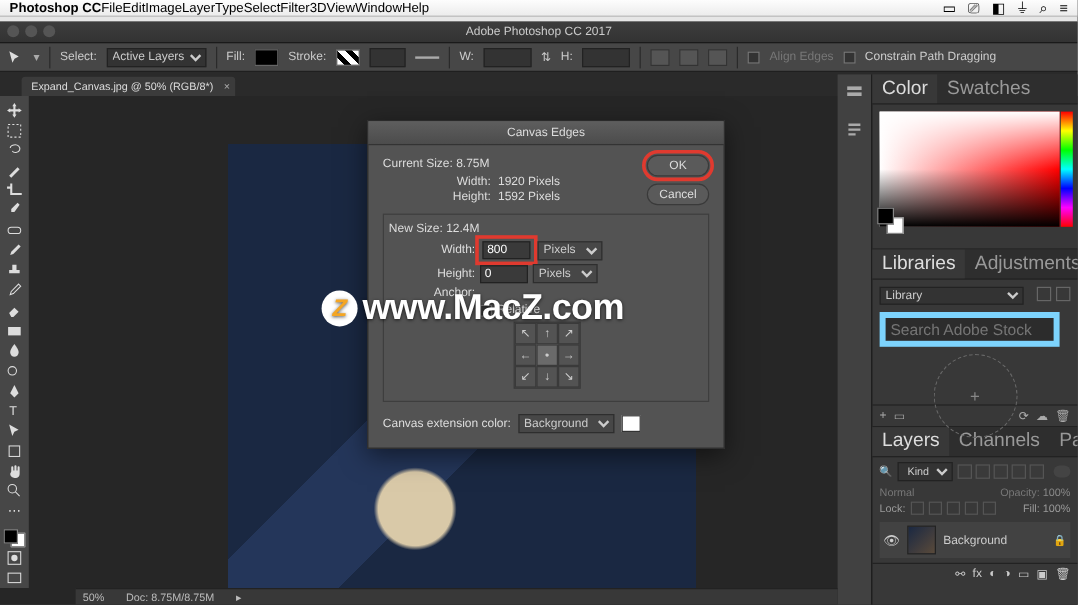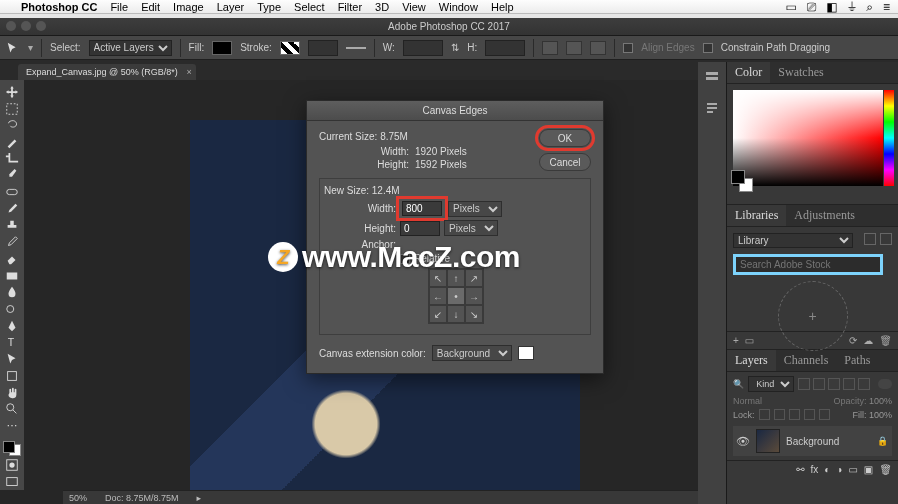--- a/index.html
+++ b/index.html
@@ -1,19 +1,19 @@
 <!DOCTYPE html>
 <html><head>
 <meta charset="utf-8">
 <style>
 * { margin: 0; padding: 0; box-sizing: border-box; font-family: "Helvetica Neue", Arial, sans-serif; }
 body { width: 898px; height: 504px; background: #e6e6e6; overflow: hidden; position: relative; font-size: 11px; color: #ccc; }
 
 
-.mac-menubar { height: 14px; background: linear-gradient(#fdfdfd,#ececec); border-bottom: 1px solid #bbb; display: flex; align-items: center; padding: 0 8px; gap: 13px; color: #000; font-size: 11px; font-weight: 500; }
+.mac-menubar { height: 14px; background: linear-gradient(#fdfdfd,#ececec); border-bottom: 1px solid #bbb; display: flex; align-items: center; padding: 0 8px; gap: 0; color: #000; font-size: 11px; font-weight: 500; }
 .mac-menubar .apple { font-size: 13px; }
 .mac-menubar .app { font-weight: 700; }
 .mac-menubar .right { margin-left: auto; display: flex; gap: 10px; align-items: center; }
 .mac-menubar .right span { font-size: 12px; }
 
 
 .window { position: absolute; top: 18px; left: 0; right: 0; bottom: 0; background: #2e2e2e; }
 .window-title { height: 18px; background: linear-gradient(#3d3d3d,#333); display: flex; align-items: center; justify-content: center; font-size: 10px; color: #ccc; position: relative; border-bottom: 1px solid #1a1a1a; }
 .traffic { position: absolute; left: 6px; top: 3px; display: flex; gap: 5px; }
 .traffic span { width: 10px; height: 10px; border-radius: 50%; display: block; }
@@ -49,33 +49,33 @@
   radial-gradient(circle at 70% 55%, #cba 0 7%, transparent 8%),
   linear-gradient(135deg, #1a2842 0 45%, #24365a 45% 60%, #1a2842 60%);
   filter: blur(0.3px);
 }
 
 
 .right-panels { width:172px; background:#383838; border-left:1px solid #1a1a1a; position:absolute; right:0; top:62px; bottom:0; font-size:10px; }
 .panel-strip { width:28px; background:#414141; position:absolute; right:172px; top:62px; bottom:0; display:flex; flex-direction:column; align-items:center; padding-top:8px; gap:14px; }
 .panel-strip .pi { width:16px; height:16px; }
 .panel-tabs { display:flex; background:#2e2e2e; border-bottom:1px solid #222; }
-.panel-tabs span { padding:3px 8px; font-size:12px; color:#999;font-family:Liberation Serif, serif; }
+.panel-tabs span { padding:3px 8px; font-size:16px; color:#999; }
 .panel-tabs span.active { background:#383838; color:#ddd; }
 .color-panel { padding:6px; height:120px; position:relative; }
 .color-gradient { width:150px; height:96px; background:linear-gradient(to bottom, rgba(255,255,255,1), rgba(255,255,255,0) 50%, rgba(0,0,0,1)), linear-gradient(to right, #fff, #f00); position:relative; }
 .hue-strip { position:absolute; right:4px; top:6px; width:10px; height:96px; background:linear-gradient(#f00,#ff0,#0f0,#0ff,#00f,#f0f,#f00); }
 .mini-fgbg { width:22px; height:22px; position:absolute; left:4px; top:86px; }
 .mini-fgbg .f { width:14px; height:14px; background:#000; border:1px solid #888; position:absolute; }
 .mini-fgbg .b { width:14px; height:14px; background:#fff; border:1px solid #888; position:absolute; right:0; bottom:0; }
 
 .lib-panel { border-top:1px solid #222; }
 .lib-body { padding:6px; height:104px; position:relative; }
 .lib-select { width:120px; background:#333; border:1px solid #222; color:#ccc; font-size:10px; }
-.lib-search { margin-top:6px; width:150px; background:#2c2c2c; border:3px solid #7dd3fc; color:#888; font-size:10px; padding:2px 4px; }
+.lib-search { margin-top:6px; width:150px; background:#2c2c2c; border:5px solid #7dd3fc; color:#888; font-size:13px; padding:2px 4px; }
 .lib-circle { width:70px; height:70px; border:1px dashed #666; border-radius:50%; margin:6px auto 0; display:flex; align-items:center; justify-content:center; color:#888; font-size:14px; }
 .lib-foot { height:18px; border-top:1px solid #222; display:flex; align-items:center; gap:6px; padding:0 6px; }
 .lib-foot span { color:#aaa; font-size:10px; }
 
 .layers-panel { border-top:1px solid #222; }
 .layers-body { padding:4px 6px; }
 .layers-row1 { display:flex; gap:4px; align-items:center; }
 .kind { width:46px; background:#333; border:1px solid #222; color:#ccc; font-size:9px; padding:1px 3px; }
 .filter-icons { display:flex; gap:3px; }
 .filter-icons span { width:12px; height:12px; border:1px solid #555; background:#3a3a3a; }

